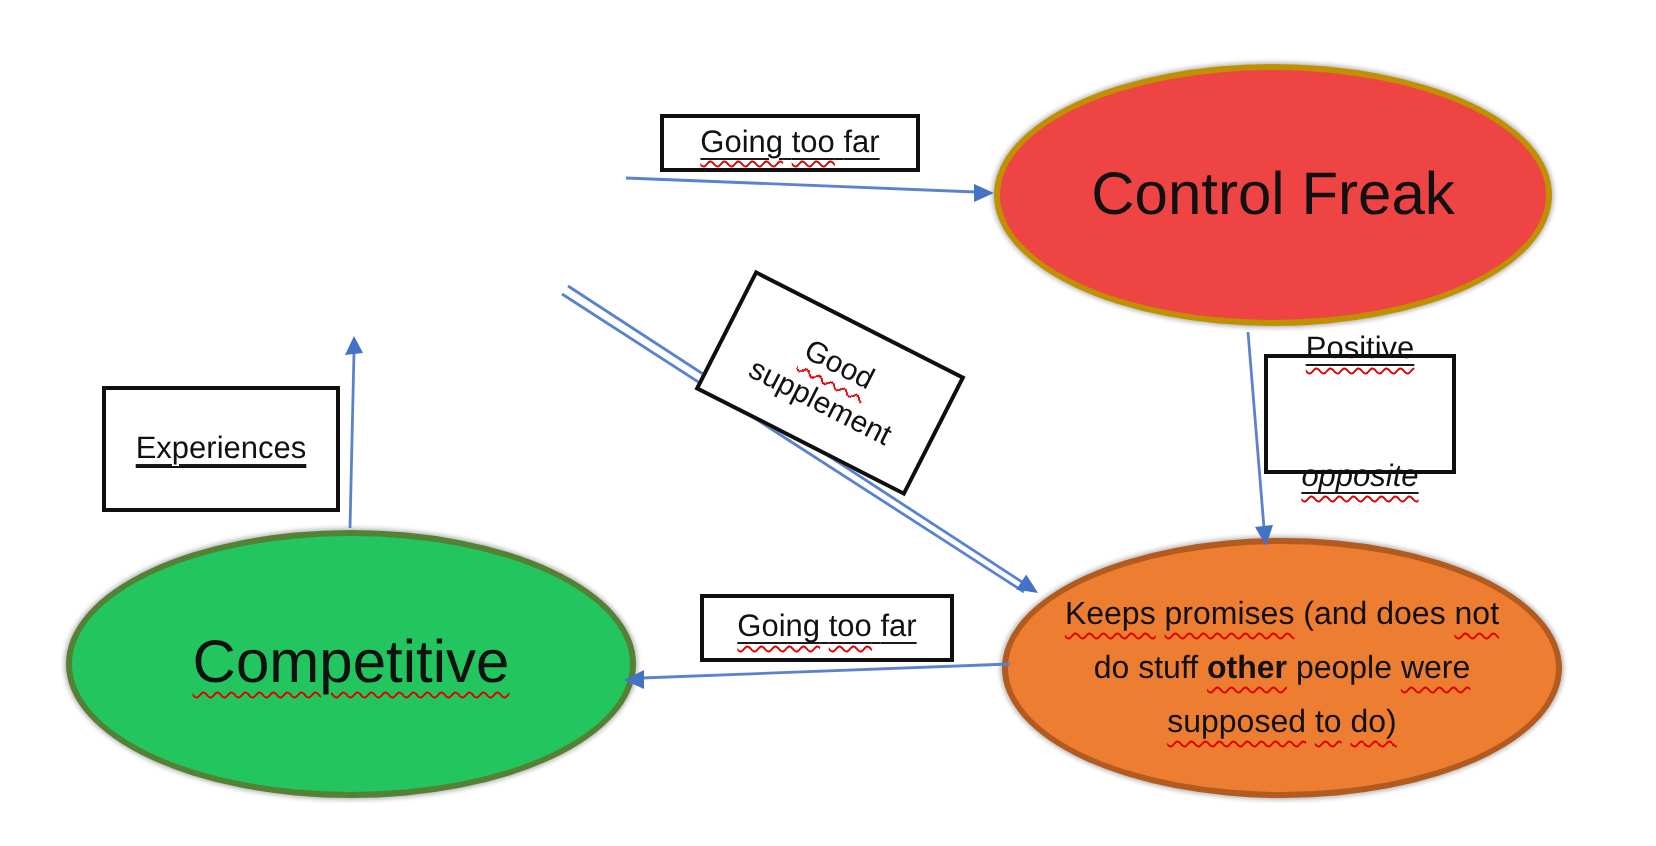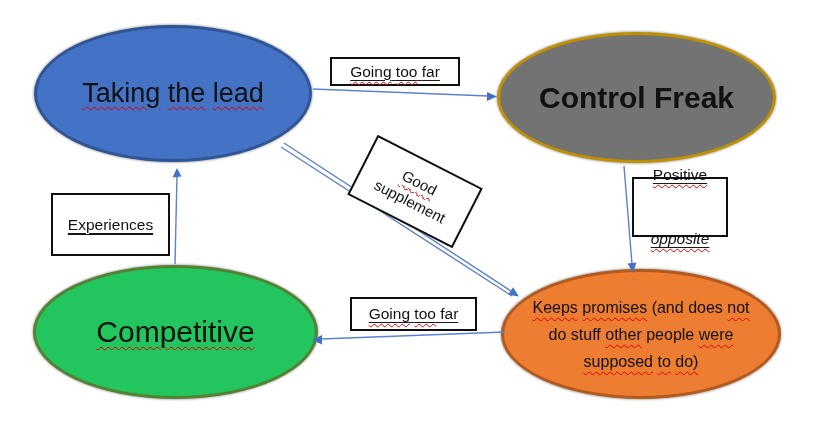--- a/index.html
+++ b/index.html
@@ -43,42 +43,37 @@
     text-decoration-style:wavy;
     text-decoration-thickness:1px;
     text-underline-offset:4px;
   }
 </style>
 </head>
 <body>
 
 <div id="canvas">
 
-  <div class="ellipse" id="node-taking" style="background-color: rgb(68, 114, 196); border-color: rgb(47, 85, 151);">
-    <div>
-        <div class="rt-line"><span class="wavy" style="text-decoration-color: rgb(224, 0, 0);">Taking</span> <span class="wavy" style="text-decoration-color: rgb(224, 0, 0);">the</span> <span class="wavy" style="text-decoration-color: rgb(224, 0, 0);">lead</span></div>
-      </div>
-  </div>
 
-  <div class="ellipse" id="node-control" style="background-color: #737373; border-color: rgb(191, 144, 0); font-weight: bold;">
+  <div class="ellipse" id="node-control" style="background-color: #ef4444; border-color: rgb(191, 144, 0);">
     <div>
         <div class="rt-line"><span>Control</span> <span>Freak</span></div>
       </div>
   </div>
 
   <div class="ellipse" id="node-competitive" style="background-color: #22c55e; border-color: rgb(84, 130, 53);">
     <div>
         <div class="rt-line"><span class="wavy" style="text-decoration-color: rgb(224, 0, 0);">Competitive</span></div>
       </div>
   </div>
 
   <div class="ellipse" id="node-keeps" style="background-color: rgb(237, 125, 49); border-color: rgb(179, 90, 30);">
     <div>
         <div class="rt-line"><span class="wavy" style="text-decoration-color: rgb(224, 0, 0);">Keeps</span> <span class="wavy" style="text-decoration-color: rgb(224, 0, 0);">promises</span> <span>(and</span> <span>does</span> <span class="wavy" style="text-decoration-color: rgb(224, 0, 0);">not</span></div>
-        <div class="rt-line"><span>do</span> <span>stuff</span> <span class="wavy" style="text-decoration-color: rgb(224, 0, 0);">other</span> <span>people</span> <span class="wavy" style="text-decoration-color: rgb(224, 0, 0);">were</span></div>
+        <div class="rt-line"><span>do</span> <span>stuff</span> <span class="wavy" style="text-decoration-color: rgb(224, 0, 0); font-weight: bold;">other</span> <span>people</span> <span class="wavy" style="text-decoration-color: rgb(224, 0, 0);">were</span></div>
         <div class="rt-line"><span class="wavy" style="text-decoration-color: rgb(224, 0, 0);">supposed</span> <span class="wavy" style="text-decoration-color: rgb(224, 0, 0);">to</span> <span class="wavy" style="text-decoration-color: rgb(224, 0, 0);">do)</span></div>
       </div>
   </div>
 
   <svg class="arrows-layer" width="828" height="423" viewBox="0 0 828 423">
 
     <line x1="313" y1="89" x2="488" y2="96" stroke-width="1.4" stroke="#5b82cf"></line>
     <polygon points="497,96.5 487,92 487,101" fill="#4472C4"></polygon>
 
     <line x1="284" y1="143" x2="511" y2="291" stroke-width="1.4" stroke="#5b82cf"></line>

